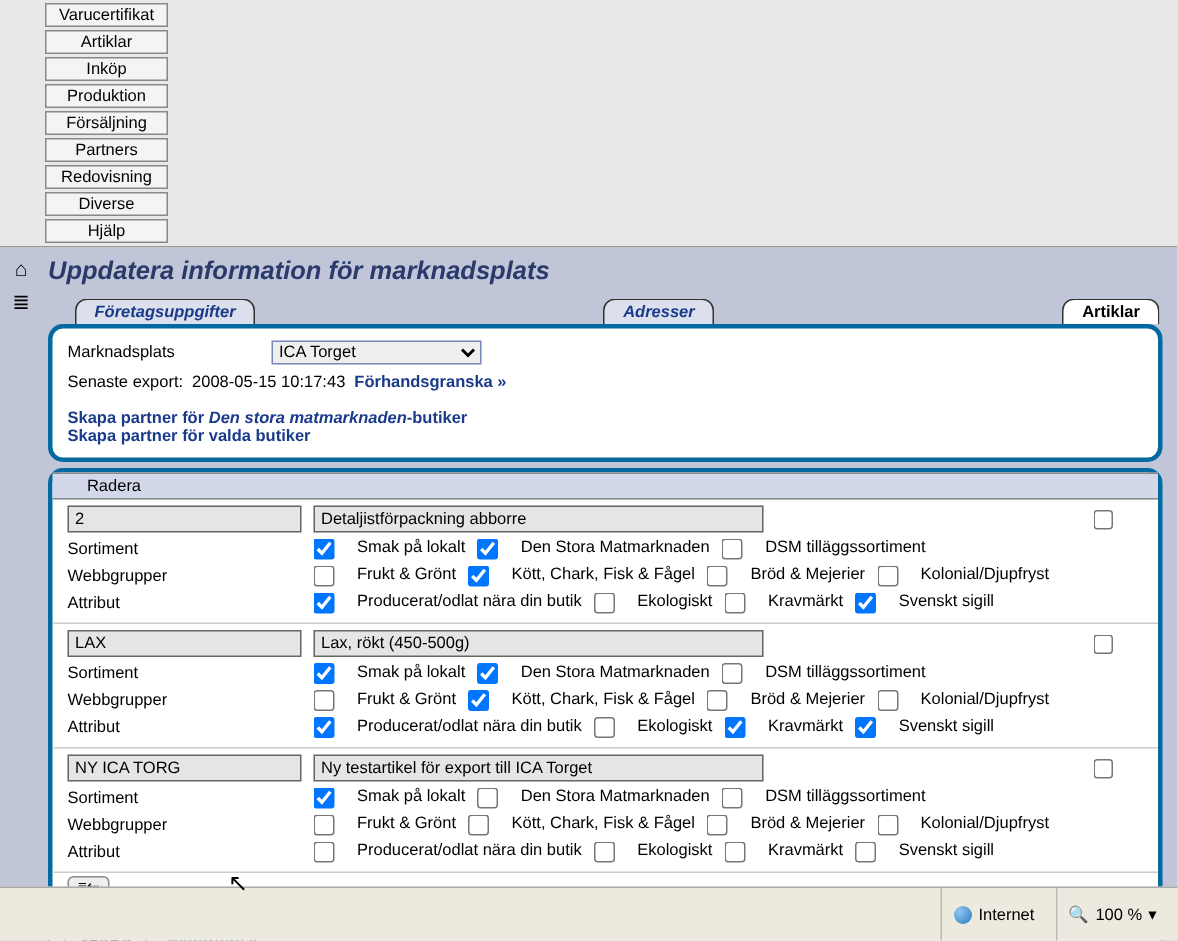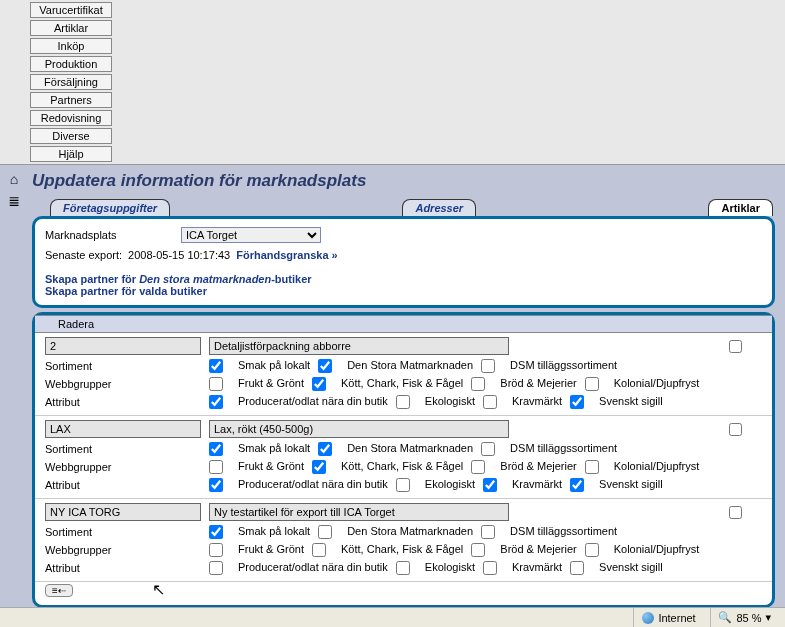--- a/index.html
+++ b/index.html
@@ -29,21 +29,21 @@
 .art-name { width: 300px; background: #e5e5e5; border: 1px solid #666; padding: 1px 4px; height: 18px; font-size: 11px; }
 .del-box { margin-left: auto; margin-right: 20px; }
 .chk-row { display: flex; align-items: center; margin-bottom: 4px; }
 .chk-lbl { width: 164px; font-size: 11px; }
 .chks { display: flex; flex-wrap: wrap; gap: 2px 8px; flex: 1; }
 .chk { display: flex; align-items: flex-start; gap: 15px; font-size: 11px; white-space: nowrap; }
 .chk input { width: 14px; height: 14px; }
 .pager { background: #eee; border: 1px solid #888; border-radius: 4px; padding: 0 6px; font-size: 10px; display: inline-block; margin-top: 2px; cursor: pointer; }
 .footer-panel { background: #fff; border: 1px solid #333; border-radius: 10px; padding: 6px 10px; margin-top: 4px; display: flex; align-items: center; gap: 14px; }
 .spara-btn { border: 1px solid #333; border-radius: 6px; background: #f0f0f0; font-weight: bold; font-size: 10px; padding: 1px 8px; cursor: pointer; letter-spacing: 0.5px; }
-.statusbar { position: absolute; bottom: 0; left: 0; right: 0; height: 20px; background: #eceade; border-top: 1px solid #aaa; display: flex; align-items: center; font-size: 11px; padding: 0 6px; gap: 6px; }
+.statusbar { position: absolute; bottom: 0; left: 0; right: 0; height: 36px; background: #eceade; border-top: 1px solid #aaa; display: flex; align-items: center; font-size: 11px; padding: 0 6px; gap: 6px; }
 .statusbar .spacer { flex: 1; }
 .statusbar .seg { border-left: 1px solid #bbb; padding: 0 8px; display: flex; align-items: center; gap: 4px; height: 100%; }
 .globe { width: 12px; height: 12px; border-radius: 50%; background: radial-gradient(circle at 30% 30%, #8ec6f0, #2a7cc0); display: inline-block; }
 .cursor { position: absolute; left: 152px; bottom: 28px; font-size: 16px; pointer-events: none; }
 </style>
 </head>
 <body>
 
 <div class="topbar" id="topmenu">
     <div class="menu-btn">Varucertifikat</div>
@@ -306,15 +306,15 @@
     </div>
   </div>
 </div>
 
 <div class="statusbar">
   <span class="spacer"></span>
   <span class="seg">
       <span class="globe"></span>
       <span>Internet</span>
     </span>
-  <span class="seg">🔍 <span>85 %</span> ▾</span>
+  <span class="seg">🔍 <span>100 %</span> ▾</span>
 </div>
 <div class="cursor">↖</div>
 
 </body></html>

